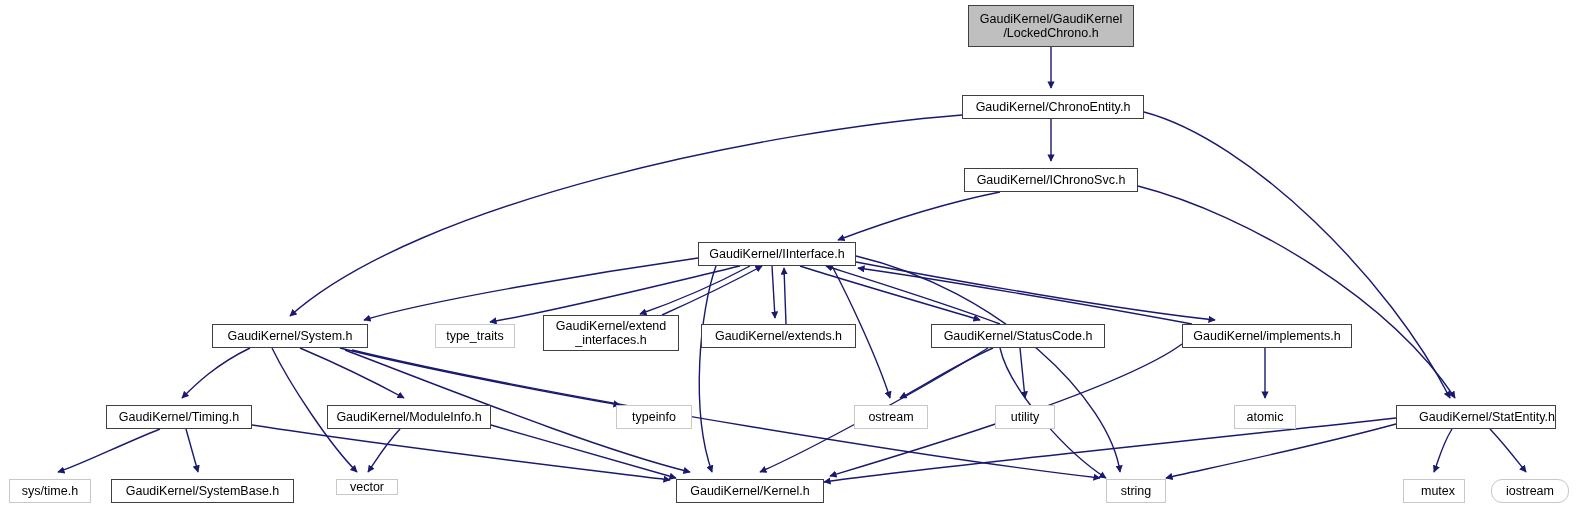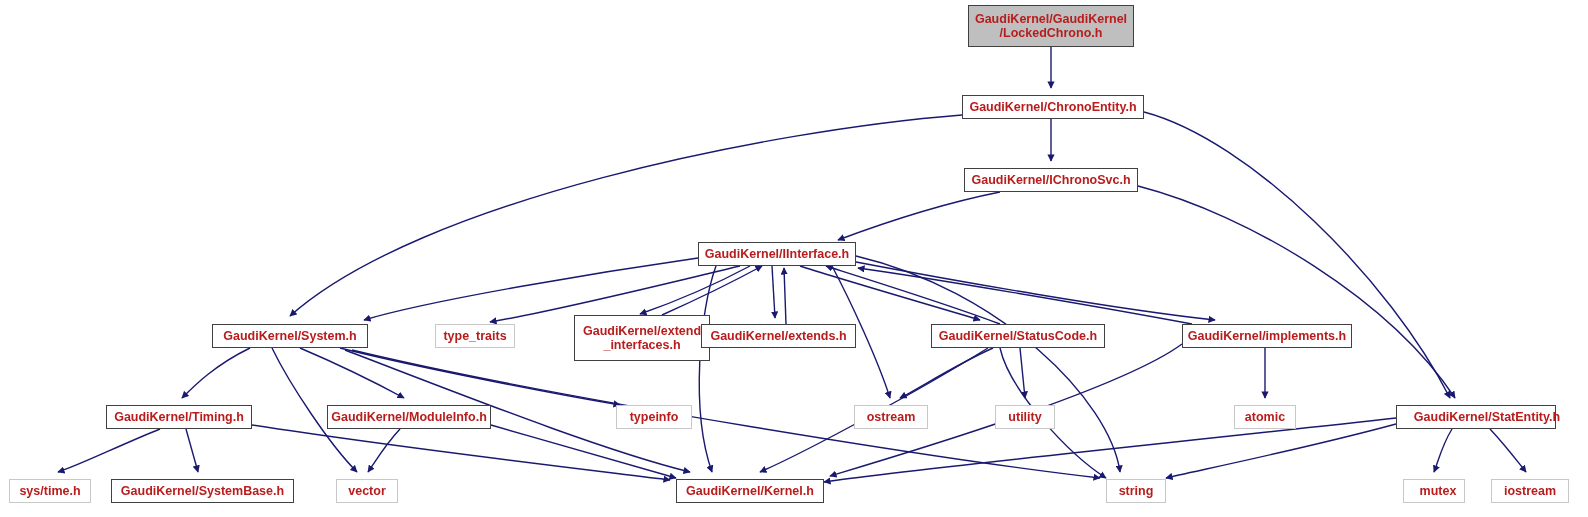--- a/index.html
+++ b/index.html
@@ -1,21 +1,21 @@
 <!DOCTYPE html>
 <html><head>
 <meta charset="utf-8">
 <style>
   html,body{margin:0;padding:0;background:#ffffff;}
   body{font-family:"Liberation Sans","DejaVu Sans",sans-serif;}
   #graph-root{position:relative;width:1588px;height:517px;background:#ffffff;overflow:hidden;}
   svg#dep-graph{position:absolute;left:0;top:0;width:1588px;height:517px;}
   .edge-path{fill:none;stroke:#191970;stroke-width:1.4;}
   .node-box{position:absolute;box-sizing:border-box;display:flex;align-items:center;justify-content:center;
-            text-align:center;line-height:1.12;color:#b91c1c;font-size:12.5px;font-weight:bold;}
+            text-align:center;line-height:1.12;color:#000000;font-size:12.5px;}
   .node-box.lib{border:1px solid #c8c8c8;background:#ffffff;}
   .node-box.hdr{border:1.6px solid #404040;background:#ffffff;}
   .node-box.root{border:1.6px solid #404040;background:#bfbfbf;}
   .node-label{display:block;padding:0 4px;white-space:pre-line;}
 </style>
 </head>
 <body>
 
 <div id="graph-root">
   <svg id="dep-graph" viewBox="0 0 1588 517" xmlns="http://www.w3.org/2000/svg">
@@ -80,21 +80,21 @@
       </div>
       <div class="node-box hdr" style="left: 698px; top: 242px; width: 158px; height: 24px;">
         <span class="node-label">GaudiKernel/IInterface.h</span>
       </div>
       <div class="node-box hdr" style="left: 212px; top: 324px; width: 156px; height: 24px;">
         <span class="node-label">GaudiKernel/System.h</span>
       </div>
       <div class="node-box lib" style="left: 435px; top: 324px; width: 80px; height: 24px;">
         <span class="node-label">type_traits</span>
       </div>
-      <div class="node-box hdr" style="left: 574px; top: 315px; width: 136px; height: 46px;">
+      <div class="node-box hdr" style="left: 543px; top: 315px; width: 136px; height: 36px;">
         <span class="node-label">GaudiKernel/extend
 _interfaces.h</span>
       </div>
       <div class="node-box hdr" style="left: 701px; top: 324px; width: 155px; height: 24px;">
         <span class="node-label">GaudiKernel/extends.h</span>
       </div>
       <div class="node-box hdr" style="left: 931px; top: 324px; width: 174px; height: 24px;">
         <span class="node-label">GaudiKernel/StatusCode.h</span>
       </div>
       <div class="node-box hdr" style="left: 1182px; top: 324px; width: 170px; height: 24px;">
@@ -120,29 +120,29 @@
       </div>
       <div class="node-box hdr" style="left: 1396px; top: 405px; width: 160px; height: 24px; padding-left: 22px;">
         <span class="node-label">GaudiKernel/StatEntity.h</span>
       </div>
       <div class="node-box lib" style="left: 9px; top: 479px; width: 82px; height: 24px; text-align: right;">
         <span class="node-label">sys/time.h</span>
       </div>
       <div class="node-box hdr" style="left: 111px; top: 479px; width: 183px; height: 24px;">
         <span class="node-label">GaudiKernel/SystemBase.h</span>
       </div>
-      <div class="node-box lib" style="left: 336px; top: 479px; width: 62px; height: 24px;">
+      <div class="node-box lib" style="left: 336px; top: 479px; width: 62px; height: 16px;">
         <span class="node-label">vector</span>
       </div>
       <div class="node-box hdr" style="left: 676px; top: 479px; width: 148px; height: 24px;">
         <span class="node-label">GaudiKernel/Kernel.h</span>
       </div>
       <div class="node-box lib" style="left: 1106px; top: 479px; width: 60px; height: 24px;">
         <span class="node-label">string</span>
       </div>
       <div class="node-box lib" style="left: 1403px; top: 479px; width: 62px; height: 24px; padding-left: 8px;">
         <span class="node-label">mutex</span>
       </div>
-      <div class="node-box lib" style="left: 1491px; top: 479px; width: 78px; height: 24px;">
+      <div class="node-box lib" style="left: 1491px; top: 479px; width: 78px; height: 24px; border-radius: 11px;">
         <span class="node-label">iostream</span>
       </div>
     </div>
 </div>
 
 </body></html>

